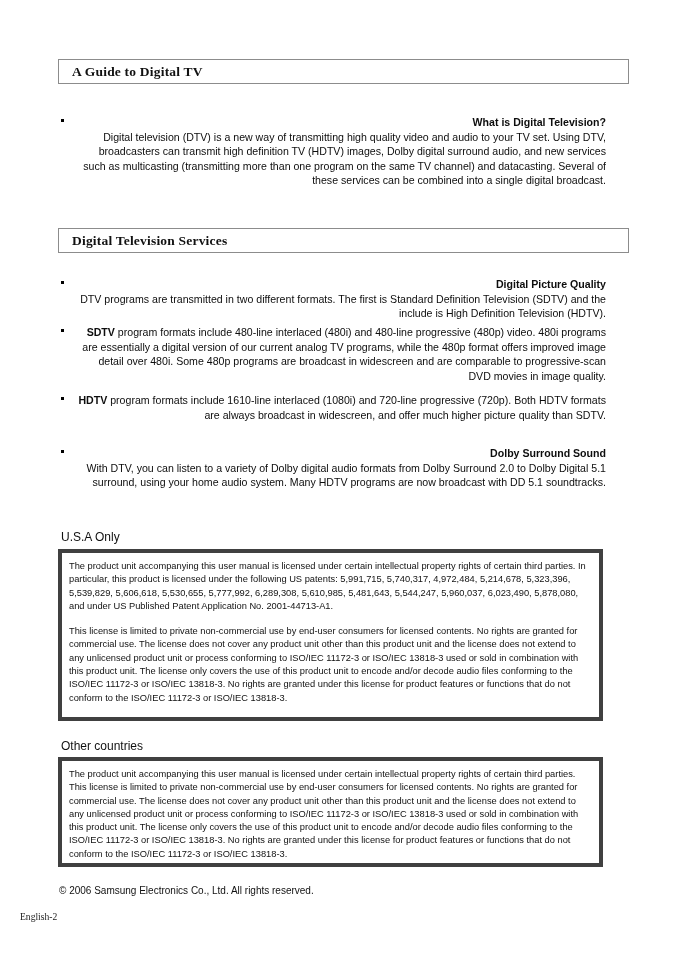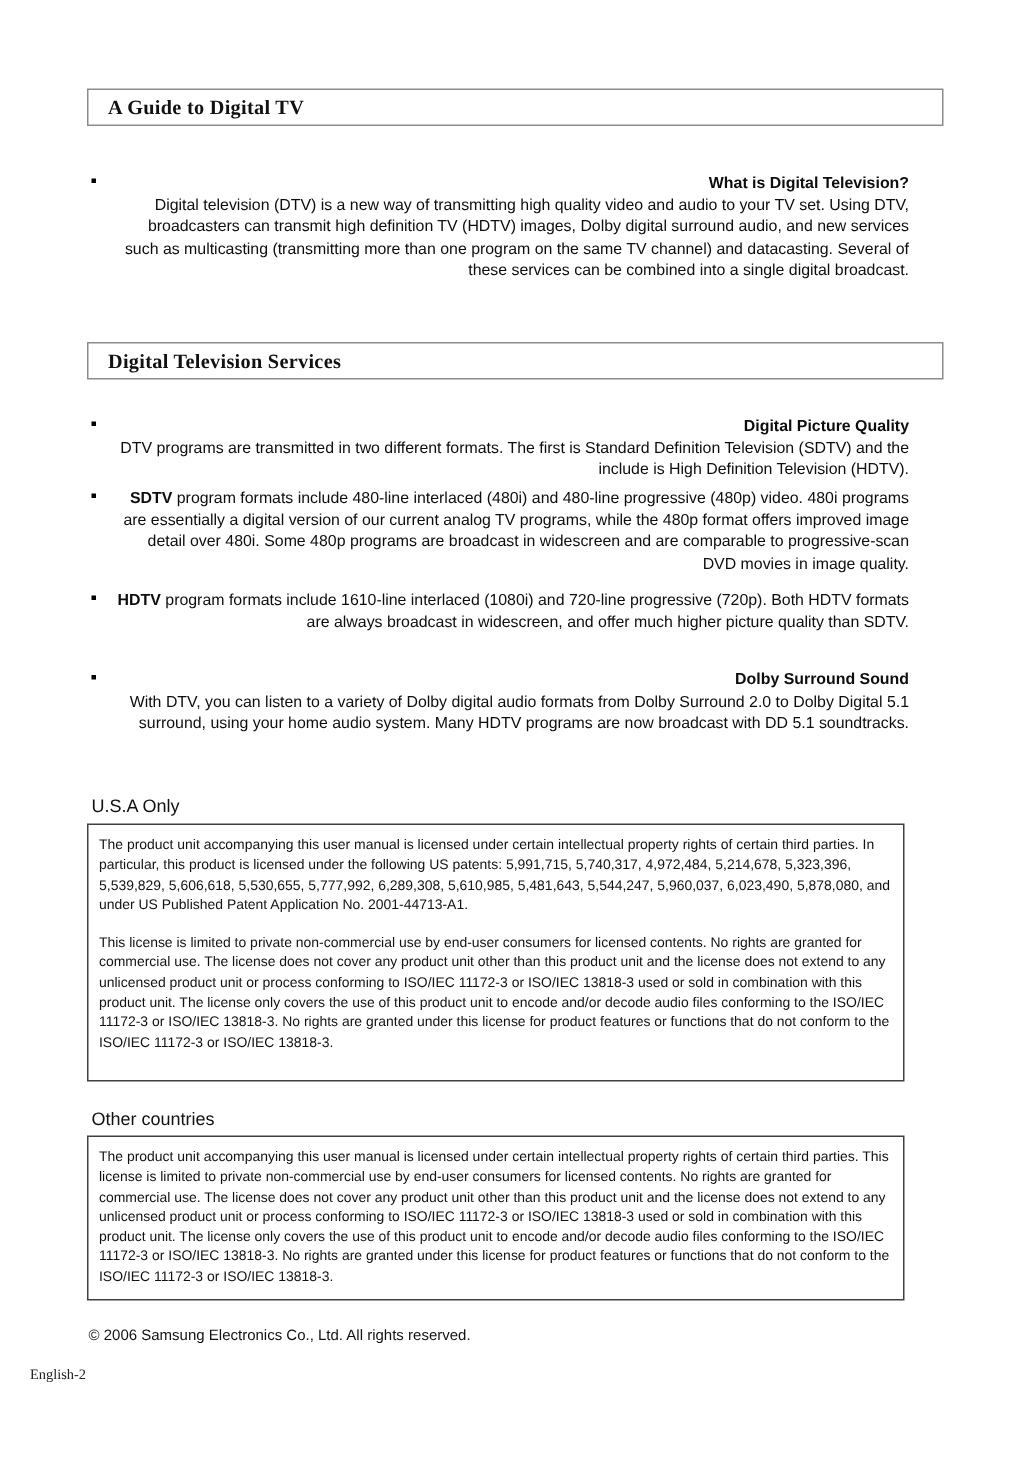--- a/index.html
+++ b/index.html
@@ -93,21 +93,21 @@
     font-size: 12px;
     color: #111111;
   }
   #label-usa   { top: 530px; }
   #label-other { top: 739px; }
 
   .license-box {
     position: absolute;
     left: 58px;
     width: 545px;
-    border: 1px solid #404040;
+    border: 4px solid #404040;
     box-sizing: border-box;
     background: #ffffff;
     padding: 7px 8px 8px 7px;
   }
   #box-usa   { top: 549px; height: 172px; }
   #box-other { top: 757px; height: 110px; }
 
   .license-box p {
     margin: 0;
     font-size: 9.3px;

